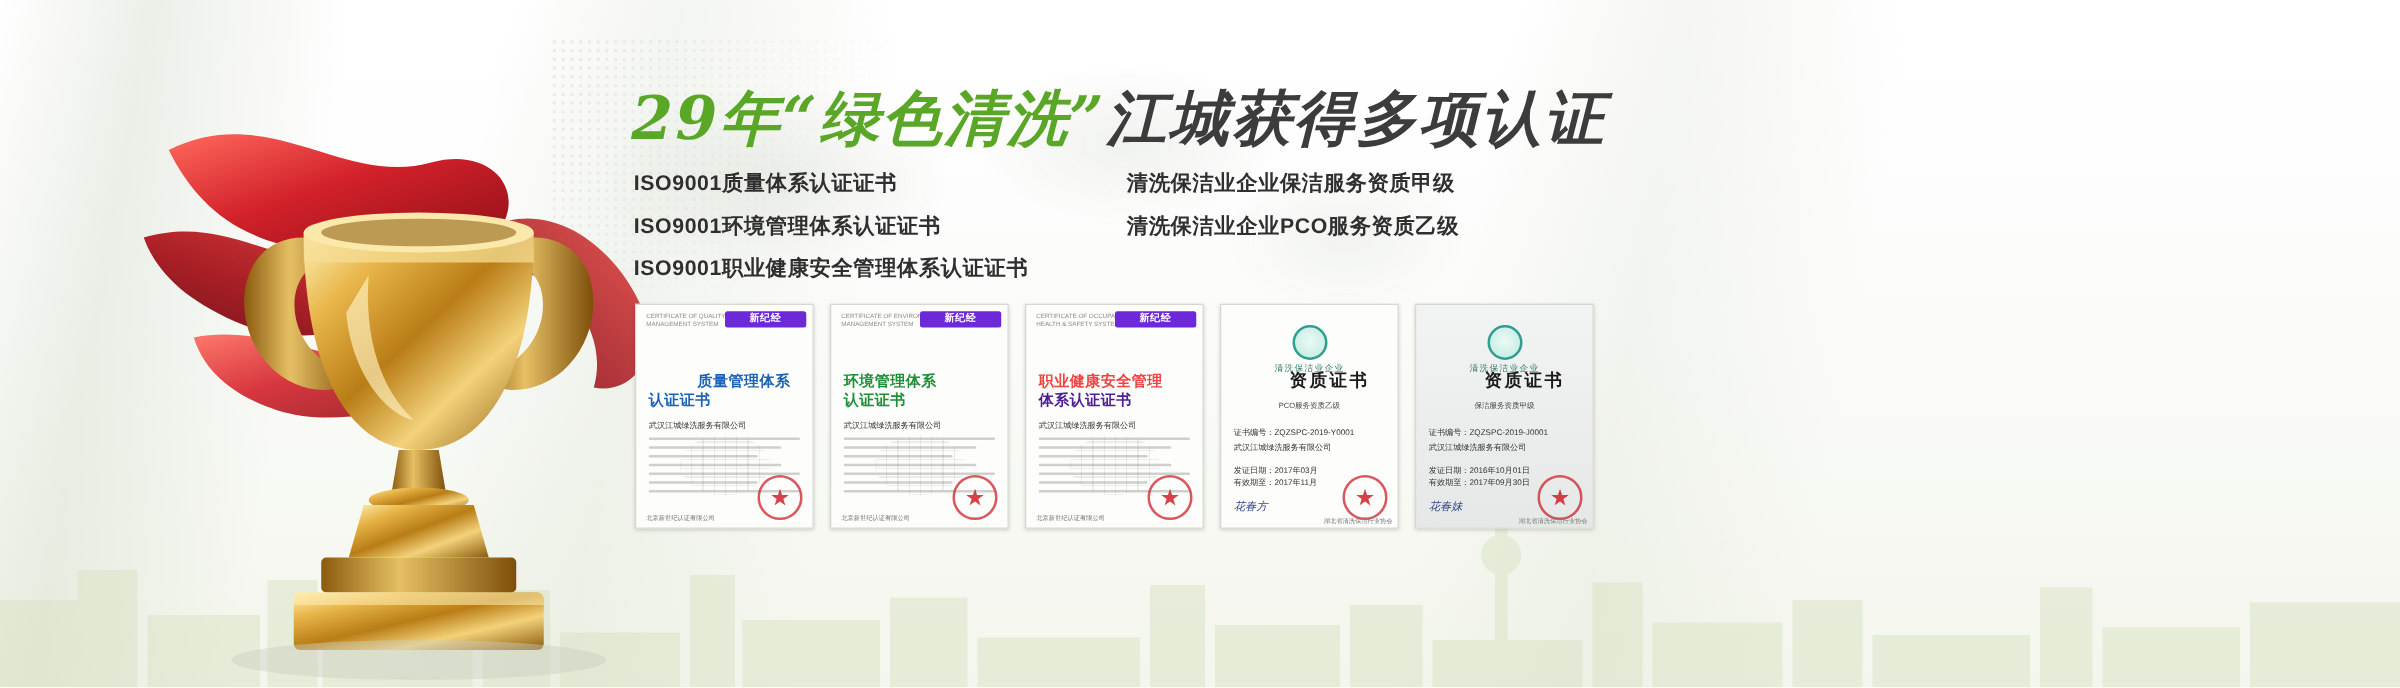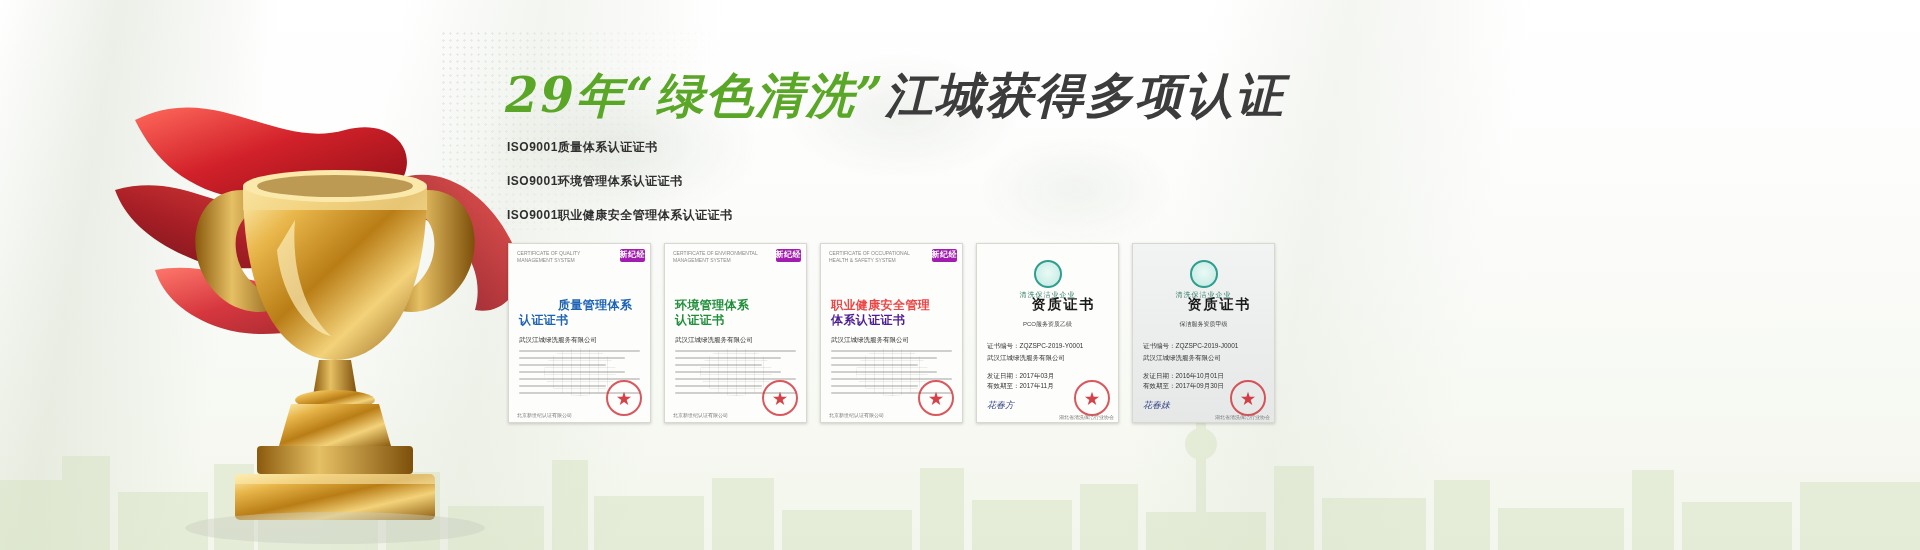--- a/index.html
+++ b/index.html
@@ -70,43 +70,43 @@
     line-height: 70px;
   }
   .headline .g { color: #5aa626; }
   .headline .d { color: #3c3c3c; }
 
   
   .cert-list { position: absolute; left: 507px; top: 130px; }
   .cert-list .col { display: inline-block; vertical-align: top; }
   .cert-list .col1 { width: 390px; }
   .cert-list .row {
-    font-size: 12px; font-weight: bold; color: #2f2f2f;
+    font-size: 17px; font-weight: bold; color: #2f2f2f;
     line-height: 34px; letter-spacing: .5px;
   }
 
   
   .certs {
     position: absolute; left: 508px; top: 243px;
     display: flex; gap: 13px;
   }
   .cert {
     position: relative;
     width: 143px; height: 180px;
     background: #fdfdfb;
     border: 1px solid #d8d8d0;
     box-shadow: 0 1px 3px rgba(0,0,0,.18);
     overflow: hidden;
     font-size: 5px; color: #555;
   }
   .cert .badge {
     position: absolute; right: 5px; top: 5px;
-    background: #a21caf; color: #fff;
+    background: #6d28d9; color: #fff;
     font-size: 8px; font-weight: bold;
-    padding: 2px 0; border-radius: 2px;
+    padding: 2px 20px; border-radius: 2px;
     line-height: 1.1; letter-spacing: .5px;
   }
   .cert .mini-emblem {
     position: absolute; left: 50%; top: 16px; transform: translateX(-50%);
     width: 28px; height: 28px; border-radius: 50%;
     border: 2px solid #2e9e8f;
     background: radial-gradient(circle at 50% 45%, #eafaf6, #bfe8e0);
   }
   .cert .ttl {
     position: absolute; left: 10px; top: 54px; right: 10px;
@@ -271,20 +271,24 @@
   <div class="headline">
     <span class="seg g">29年</span><span class="seg g">“绿色清洗”</span><span class="seg d">江城获得多项认证</span>
   </div>
 
   <div class="cert-list">
     <div class="col col1">
       <div class="row">ISO9001质量体系认证证书</div>
       <div class="row">ISO9001环境管理体系认证证书</div>
       <div class="row">ISO9001职业健康安全管理体系认证证书</div>
     </div>
+    <div class="col">
+      <div class="row">清洗保洁业企业保洁服务资质甲级</div>
+      <div class="row">清洗保洁业企业PCO服务资质乙级</div>
+    </div>
   </div>
 
   <div class="certs">
 
     <div class="cert blue">
       <div class="tophdr">CERTIFICATE OF QUALITY MANAGEMENT SYSTEM</div>
       <div class="badge">新纪经</div>
       <div class="ttl">
         <div class="l1">质量管理体系</div>
         <div class="l2">认证证书</div>

